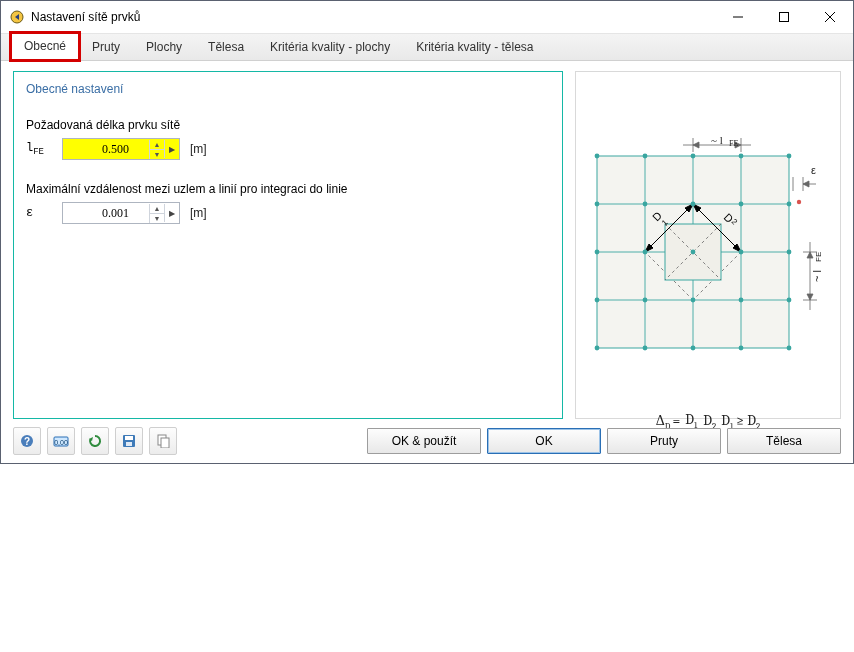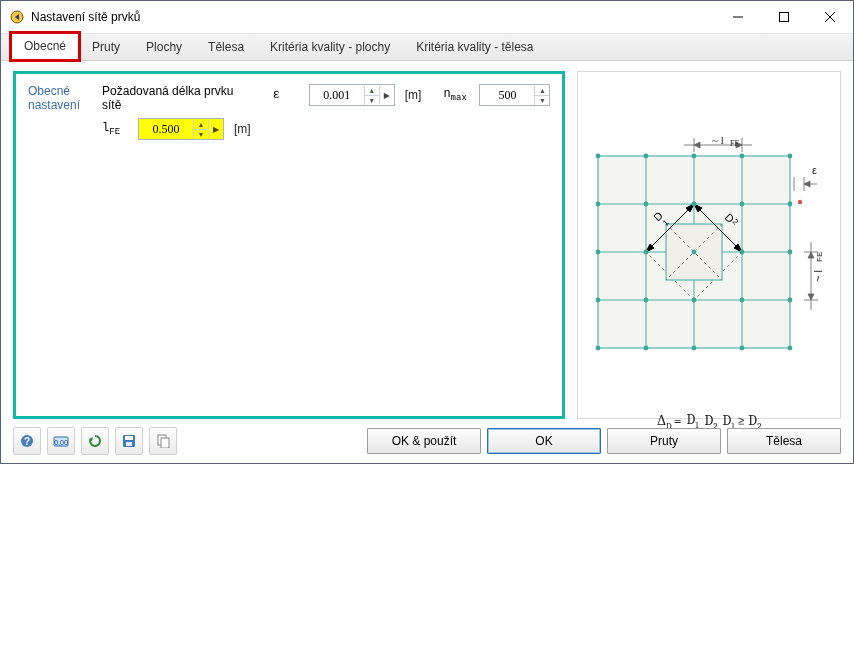--- a/index.html
+++ b/index.html
@@ -7,30 +7,30 @@
   .titlebar{height:32px;display:flex;align-items:center;padding:0 0 0 8px;background:#fff;border-bottom:1px solid #e5e5e5}
   .titlebar .icon{width:16px;height:16px;margin-right:6px}
   .titlebar .title{flex:0 0 auto;font-size:12px}
   .titlebar .spacer{flex:1}
   .winbtn{width:46px;height:32px;display:flex;align-items:center;justify-content:center;color:#000}
   .tabs{height:26px;background:linear-gradient(#f4f4f4,#e9e9e9);display:flex;border-bottom:1px solid #d0d0d0;padding-left:10px;align-items:flex-end}
   .tab{padding:5px 12px 6px;border:1px solid transparent;border-bottom:none;font-size:12px;color:#333;cursor:default}
   .tab.active{background:#fff;border:1px solid #c5c5c5;border-bottom:1px solid #fff;position:relative;top:0}
   .tab.highlight{outline:3px solid #d40000;outline-offset:-1px}
   .body{flex:1;display:flex;padding:10px 12px 0 12px;gap:12px;min-height:0}
-  .panel-left{flex:1;border:3px solid #14b8a6;background:#fff;padding:10px 12px;display:flex;flex-direction:row;gap:22px}
+  .panel-left{flex:1;border:1px solid #14b8a6;background:#fff;padding:10px 12px;display:flex;flex-direction:column;gap:22px}
   .panel-right{width:264px;border:1px solid #d9d9d9;background:#fff;display:flex;flex-direction:column;align-items:center;justify-content:flex-start;padding-top:60px}
   .section-title{color:#3a6ea5;font-size:12px;margin:0}
   .field-label{font-size:12px;margin:0 0 6px 0}
   .row{display:flex;align-items:center;gap:6px}
   .sym{display:inline-block;width:30px;font-family:Liberation Mono, monospace}
   .sub{font-size:9px;vertical-align:sub}
   .spinner{display:inline-flex;align-items:center;border:1px solid #aeb5c0;background:#fff;height:20px}
   .spinner.hl{background:#ffff00}
-  .spinner input{border:none;width:46px;text-align:center;padding:0 4px;font:12px/18px "Segoe UI";background:transparent;outline:none}
+  .spinner input{border:none;width:46px;text-align:right;padding:0 20px;font:12px/18px "Segoe UI";background:transparent;outline:none}
   .spin-btns{display:flex;flex-direction:column;border-left:1px solid #cfd4dc}
   .spin-btns span{width:14px;height:9px;display:flex;align-items:center;justify-content:center;font-size:7px;line-height:7px;color:#555;cursor:default}
   .spin-btns span:first-child{border-bottom:1px solid #cfd4dc}
   .play{width:14px;height:18px;display:flex;align-items:center;justify-content:center;border-left:1px solid #cfd4dc;color:#444;font-size:8px}
   .unit{margin-left:4px;font-size:12px;color:#222}
   .footer{height:44px;display:flex;align-items:center;padding:0 12px;gap:6px}
   .ico-btn{width:26px;height:26px;border:1px solid #cfcfcf;background:linear-gradient(#fdfdfd,#ececec);display:flex;align-items:center;justify-content:center;border-radius:2px}
   .footer .spacer{flex:1}
   .btn{height:24px;padding:0 18px;border:1px solid #9d9d9d;background:linear-gradient(#fdfdfd,#e8e8e8);font-size:12px;border-radius:1px;min-width:76px;text-align:center;display:flex;align-items:center;justify-content:center}
   .btn.primary{border:1px solid #2a6fb5;box-shadow:0 0 0 1px #9cc3e8 inset}
@@ -97,45 +97,36 @@
                 <span>▲</span>
                 <span>▼</span>
               </span>
             <span class="play">▶</span>
           </span>
           <span class="unit">[m]</span>
         </div>
       </div>
 
       <div>
+        <p class="field-label">Maximální vzdálenost mezi uzlem a linií pro integraci do linie</p>
         <div class="row">
           <span class="sym">ε</span>
           <span class="spinner">
             <input value="0.001" style="">
             <span class="spin-btns">
                 <span>▲</span>
                 <span>▼</span>
               </span>
             <span class="play">▶</span>
           </span>
           <span class="unit">[m]</span>
         </div>
       </div>
 
       <div>
-        <div class="row">
-          <span class="sym">n<span class="sub">max</span></span>
-          <span class="spinner">
-            <input value="500" style="">
-            <span class="spin-btns">
-                <span>▲</span>
-                <span>▼</span>
-              </span>
-          </span>
-        </div>
       </div>
 
     </div>
 
     <div class="panel-right">
       <div class="diagram-wrap">
         <svg width="230" height="250" viewBox="0 0 230 250">
 
           <g stroke="#666" stroke-width="0.8">
             <line x1="100" y1="6" x2="100" y2="20"></line>

